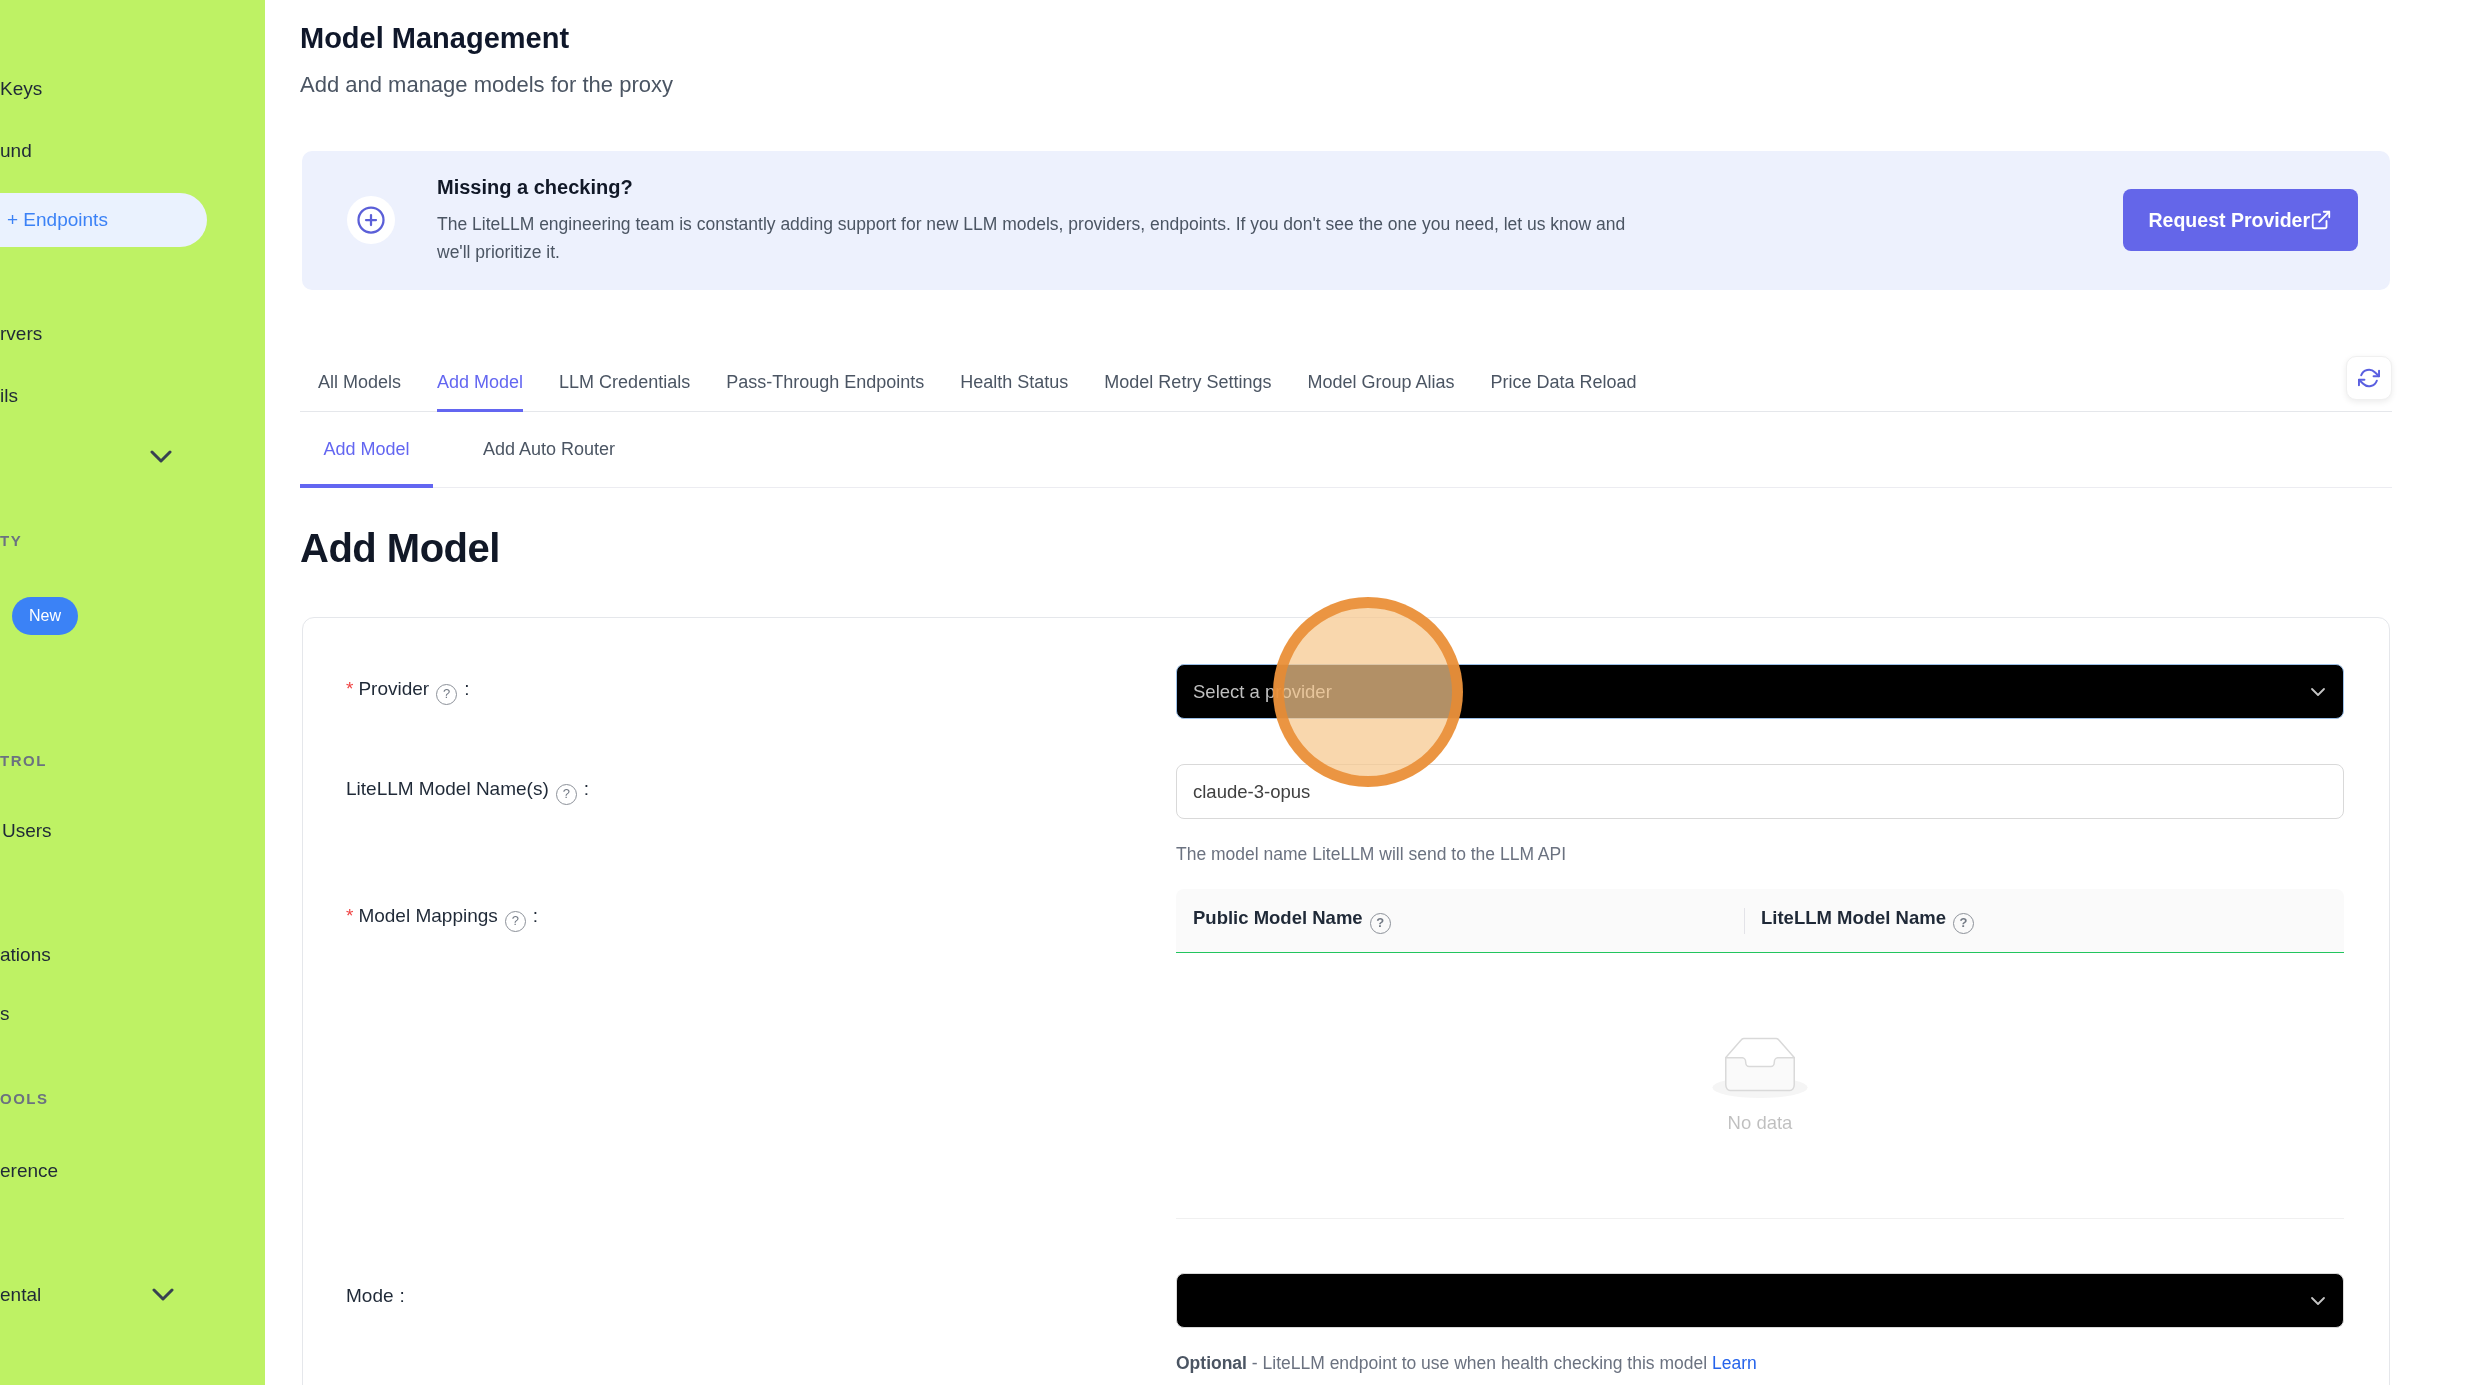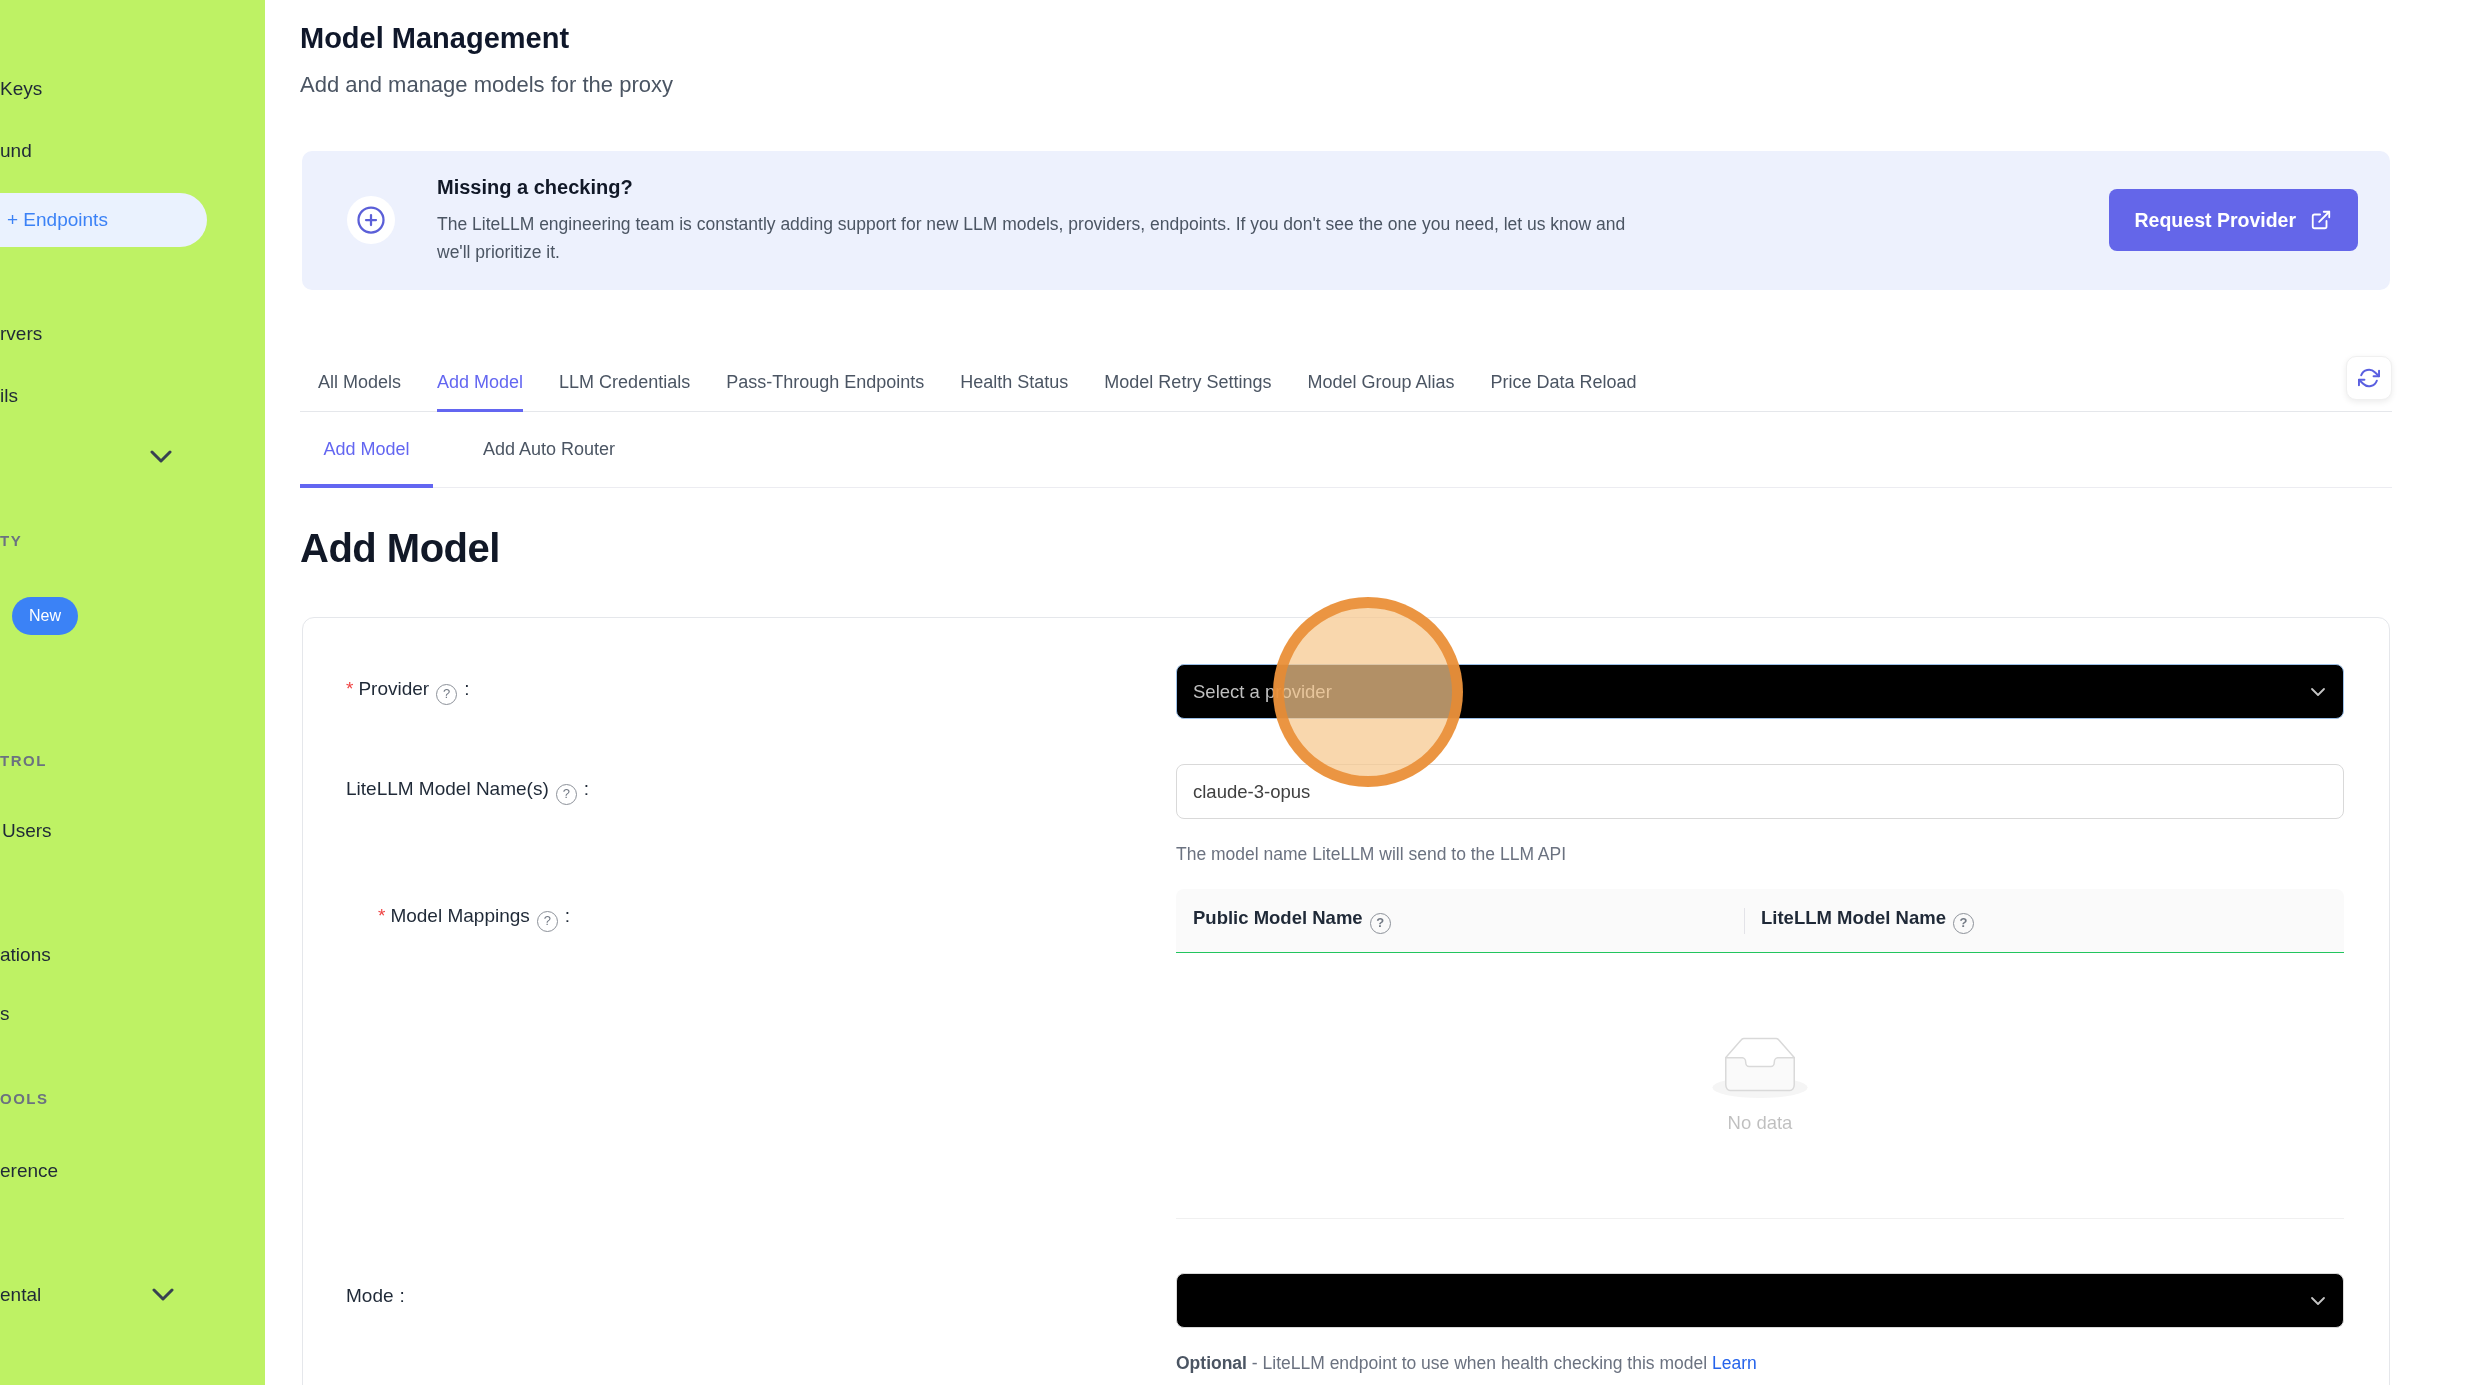--- a/index.html
+++ b/index.html
@@ -29,21 +29,21 @@
   #page-subtitle{position:absolute;left:300px;top:72px;font-size:22px;color:#4b5563;}
 
   
   #banner{position:absolute;left:302px;top:151px;width:2088px;height:139px;background:var(--banner-bg);border-radius:10px;}
   #banner-icon{position:absolute;left:45px;top:45px;width:48px;height:48px;background:#fff;border-radius:50%;
     display:flex;align-items:center;justify-content:center;}
   #banner-title{position:absolute;left:135px;top:25px;font-size:20px;font-weight:700;color:#111827;}
   .banner-line{position:absolute;left:135px;font-size:17.5px;color:#4b5563;line-height:28px;white-space:nowrap;}
   #banner-line1{top:59px;} #banner-line2{top:87px;}
   #request-btn{position:absolute;right:32px;top:38px;height:62px;padding:0 26px;background:var(--accent);
-    border:none;border-radius:8px;color:#fff;font-size:19.5px;font-weight:600;display:flex;align-items:center;gap:14px;
+    border:none;border-radius:8px;color:#fff;font-size:19.5px;font-weight:600;display:flex;align-items:center;gap:0;
     cursor:pointer;font-family:"Liberation Sans",sans-serif;}
 
   
   #tabs{position:absolute;left:300px;top:355px;width:2092px;height:57px;border-bottom:1px solid var(--border);
     display:flex;gap:36px;padding-left:18px;}
   .tab{font-size:18px;color:#4b5563;line-height:54px;height:57px;cursor:pointer;white-space:nowrap;}
   .tab.active{color:var(--accent-text);border-bottom:3px solid var(--accent-text);}
   #refresh-btn{position:absolute;left:2346px;top:356px;width:46px;height:44px;background:#fff;border:1px solid #f0f0f0;
     border-radius:10px;box-shadow:0 2px 6px rgba(0,0,0,.08);display:flex;align-items:center;justify-content:center;cursor:pointer;}
 
@@ -184,21 +184,21 @@
     </svg>
   </div>
   <div id="click-circle"></div>
 
   <div class="lbl" style="top:160px;">
     <span>LiteLLM Model Name(s)</span><span class="q-icon">?</span><span class="colon">:</span>
   </div>
   <input id="model-name-input" readonly="" value="claude-3-opus" style="">
   <div id="helper-model-name" class="helper">The model name LiteLLM will send to the LLM API</div>
 
-  <div class="lbl" style="top:287px;margin-left:32px;">
+  <div class="lbl" style="top:287px;">
     <span class="req">*</span><span>Model Mappings</span><span class="q-icon">?</span><span class="colon">:</span>
   </div>
   <div id="map-table">
     <div id="map-head">
       <div class="th th1">
         <span>Public Model Name</span><span class="q-icon">?</span>
       </div>
       <div class="th th2">
         <span>LiteLLM Model Name</span><span class="q-icon">?</span>
       </div>

